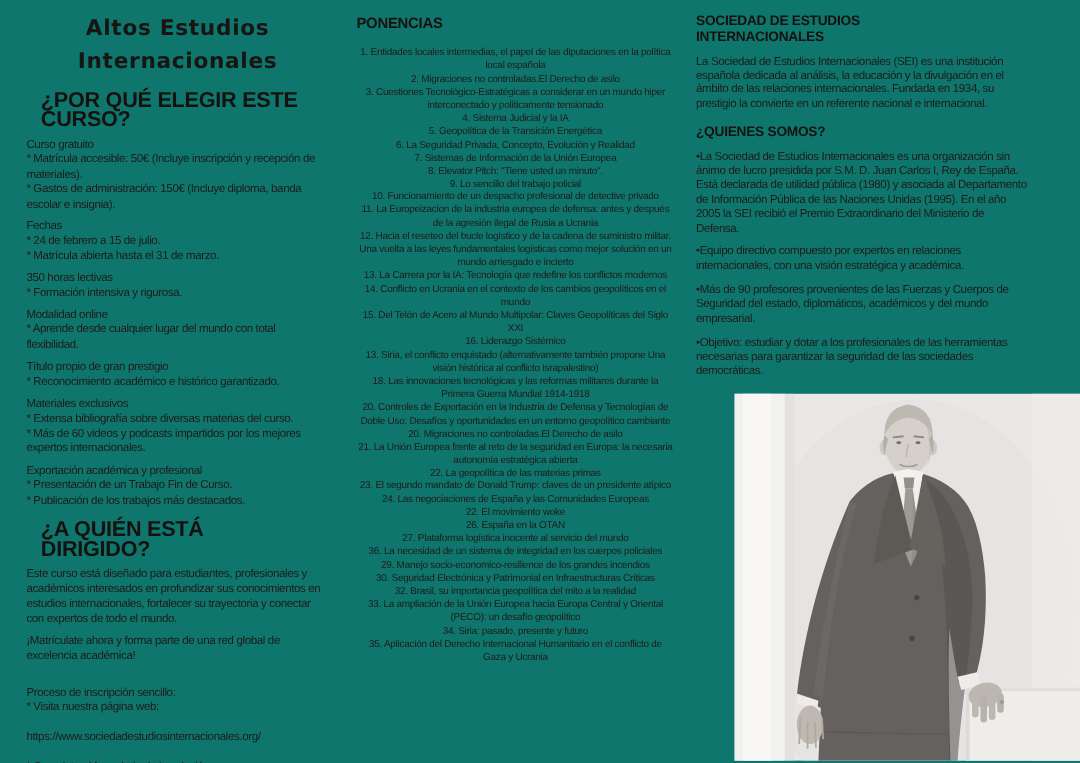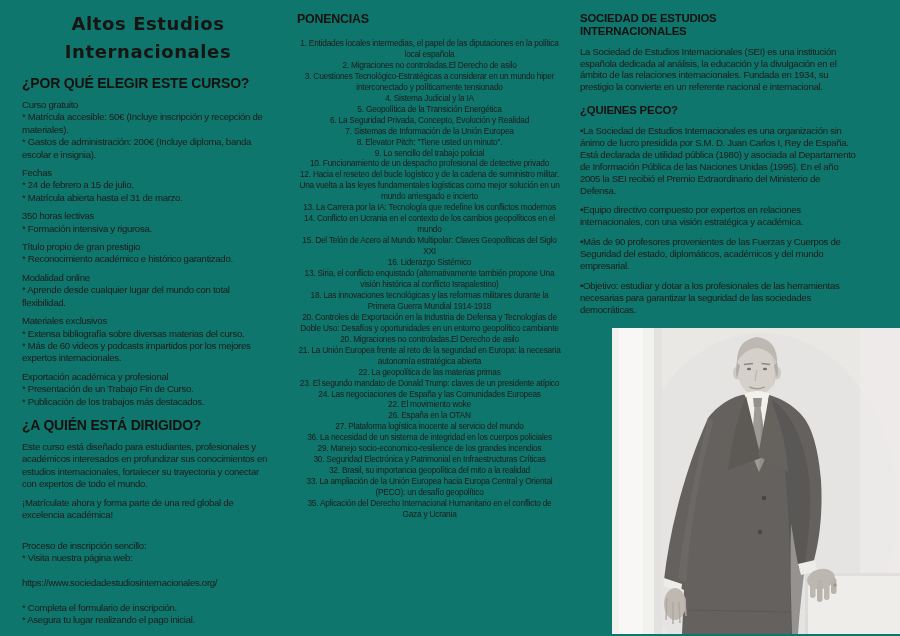--- a/index.html
+++ b/index.html
@@ -8,21 +8,21 @@
   .page{position:absolute;inset:0;background:#0f766e;}
   .col{position:absolute;top:0;}
   .col-left{left:22px;width:252px;}
   .col-mid{left:297px;width:265px;}
   .col-right{left:580px;width:278px;}
 
   .course-title{margin:10px 0 0;font-family:"DejaVu Sans",sans-serif;
     font-weight:700;font-size:18px;line-height:28px;text-align:center;
     letter-spacing:.6px;color:#171411;white-space:pre-line;}
   h2{margin:0;color:#14110e;font-weight:800;letter-spacing:-.2px;}
-  .h2-left{font-size:14px;line-height:16px;margin:9px 0 8px;}
+  .h2-left{font-size:18px;line-height:16px;margin:9px 12px 8px;}
   .h2-mid{font-size:12.4px;line-height:15px;margin:12px 0 11px;}
   .h2-right{font-size:11.4px;line-height:12.8px;margin:12px 0 0;white-space:pre-line;}
   .h2-right2{font-size:11.4px;line-height:12.8px;margin:11px 0 0;}
 
   .col-left p{font-size:9.6px;line-height:12.4px;letter-spacing:-.3px;
     margin:0 0 6px;white-space:pre-line;}
   .col-left .sub{display:block;white-space:pre-line;}
   .url{display:block;white-space:pre-line;color:#1d1b18;text-decoration:none;}
 
   .col-mid .list p{font-size:8.3px;line-height:10.95px;letter-spacing:-.22px;margin:0;text-align:center;}
@@ -39,30 +39,30 @@
 
 <div class="page">
 
   <section class="col col-left">
     <h1 class="course-title">Altos Estudios
 Internacionales</h1>
     <h2 class="h2-left">¿POR QUÉ ELEGIR ESTE CURSO?</h2>
     <div>
         <p>Curso gratuito
 * Matrícula accesible: 50€ (Incluye inscripción y recepción de materiales).
-* Gastos de administración: 200€ (Incluye diploma, banda escolar e insignia).</p>
+* Gastos de administración: 150€ (Incluye diploma, banda escolar e insignia).</p>
         <p>Fechas
 * 24 de febrero a 15 de julio.
 * Matrícula abierta hasta el 31 de marzo.</p>
         <p>350 horas lectivas
 * Formación intensiva y rigurosa.</p>
+        <p>Modalidad online
+* Aprende desde cualquier lugar del mundo con total flexibilidad.</p>
         <p>Título propio de gran prestigio
 * Reconocimiento académico e histórico garantizado.</p>
-        <p>Modalidad online
-* Aprende desde cualquier lugar del mundo con total flexibilidad.</p>
         <p>Materiales exclusivos
 * Extensa bibliografía sobre diversas materias del curso.
 * Más de 60 videos y podcasts impartidos por los mejores expertos internacionales.</p>
         <p>Exportación académica y profesional
 * Presentación de un Trabajo Fin de Curso.
 * Publicación de los trabajos más destacados.</p>
       </div>
     <h2 class="h2-left">¿A QUIÉN ESTÁ DIRIGIDO?</h2>
     <p>Este curso está diseñado para estudiantes, profesionales y académicos interesados en profundizar sus conocimientos en estudios internacionales, fortalecer su trayectoria y conectar con expertos de todo el mundo.</p>
     <p>¡Matrículate ahora y forma parte de una red global de excelencia académica!</p>
@@ -82,20 +82,21 @@
         <p>1. Entidades locales intermedias, el papel de las diputaciones en la política local española</p>
         <p>2. Migraciones no controladas.El Derecho de asilo</p>
         <p>3. Cuestiones Tecnológico-Estratégicas a considerar en un mundo hiper interconectado y políticamente tensionado</p>
         <p>4. Sistema Judicial y la IA</p>
         <p>5. Geopolítica de la Transición Energética</p>
         <p>6. La Seguridad Privada, Concepto, Evolución y Realidad</p>
         <p>7. Sistemas de Información de la Unión Europea</p>
         <p>8. Elevator Pitch: "Tiene usted un minuto".</p>
         <p>9. Lo sencillo del trabajo policial</p>
         <p>10. Funcionamiento de un despacho profesional de detective privado</p>
+        <p>11. La Europeizacion de la industria europea de defensa: antes y después de la agresión ilegal de Rusia a Ucrania</p>
         <p>12. Hacia el reseteo del bucle logístico y de la cadena de suministro militar. Una vuelta a las leyes fundamentales logísticas como mejor solución en un mundo arriesgado e incierto</p>
         <p>13. La Carrera por la IA: Tecnología que redefine los conflictos modernos</p>
         <p>14. Conflicto en Ucrania en el contexto de los cambios geopolíticos en el mundo</p>
         <p>15. Del Telón de Acero al Mundo Multipolar: Claves Geopolíticas del Siglo XXI</p>
         <p>16. Liderazgo Sistémico</p>
         <p>13. Siria, el conflicto enquistado (alternativamente también propone Una visión histórica al conflicto Israpalestino)</p>
         <p>18. Las innovaciones tecnológicas y las reformas militares durante la Primera Guerra Mundial 1914-1918</p>
         <p>20. Controles de Exportación en la Industria de Defensa y Tecnologías de Doble Uso: Desafíos y oportunidades en un entorno geopolítico cambiante</p>
         <p>20. Migraciones no controladas.El Derecho de asilo</p>
         <p>21. La Unión Europea frente al reto de la seguridad en Europa: la necesaria autonomía estratégica abierta</p>
@@ -103,29 +104,30 @@
         <p>23. El segundo mandato de Donald Trump: claves de un presidente atípico</p>
         <p>24. Las negociaciones de España y las Comunidades Europeas</p>
         <p>22. El movimiento woke</p>
         <p>26. España en la OTAN</p>
         <p>27. Plataforma logística inocente al servicio del mundo</p>
         <p>36. La necesidad de un sistema de integridad en los cuerpos policiales</p>
         <p>29. Manejo socio-economico-resilience de los grandes incendios</p>
         <p>30. Seguridad Electrónica y Patrimonial en Infraestructuras Críticas</p>
         <p>32. Brasil, su importancia geopolítica del mito a la realidad</p>
         <p>33. La ampliación de la Unión Europea hacia Europa Central y Oriental (PECO): un desafío geopolítico</p>
+        <p>34. Siria: pasado, presente y futuro</p>
         <p>35. Aplicación del Derecho Internacional Humanitario en el conflicto de Gaza y Ucrania</p>
       </div>
   </section>
 
   <section class="col col-right">
     <h2 class="h2-right">SOCIEDAD DE ESTUDIOS
 INTERNACIONALES</h2>
     <p>La Sociedad de Estudios Internacionales (SEI) es una institución española dedicada al análisis, la educación y la divulgación en el ámbito de las relaciones internacionales. Fundada en 1934, su prestigio la convierte en un referente nacional e internacional.</p>
-    <h2 class="h2-right2">¿QUIENES PECO?</h2>
+    <h2 class="h2-right2">¿QUIENES SOMOS?</h2>
     <div>
         <p class="bullet">La Sociedad de Estudios Internacionales es una organización sin ánimo de lucro presidida por S.M. D. Juan Carlos I, Rey de España. Está declarada de utilidad pública (1980) y asociada al Departamento de Información Pública de las Naciones Unidas (1995). En el año 2005 la SEI recibió el Premio Extraordinario del Ministerio de Defensa.</p>
         <p class="bullet">Equipo directivo compuesto por expertos en relaciones internacionales, con una visión estratégica y académica.</p>
         <p class="bullet">Más de 90 profesores provenientes de las Fuerzas y Cuerpos de Seguridad del estado, diplomáticos, académicos y del mundo empresarial.</p>
         <p class="bullet">Objetivo: estudiar y dotar a los profesionales de las herramientas necesarias para garantizar la seguridad de las sociedades democráticas.</p>
       </div>
   </section>
 
   <figure class="photo">
     <svg viewBox="0 0 288 306" preserveAspectRatio="none">

